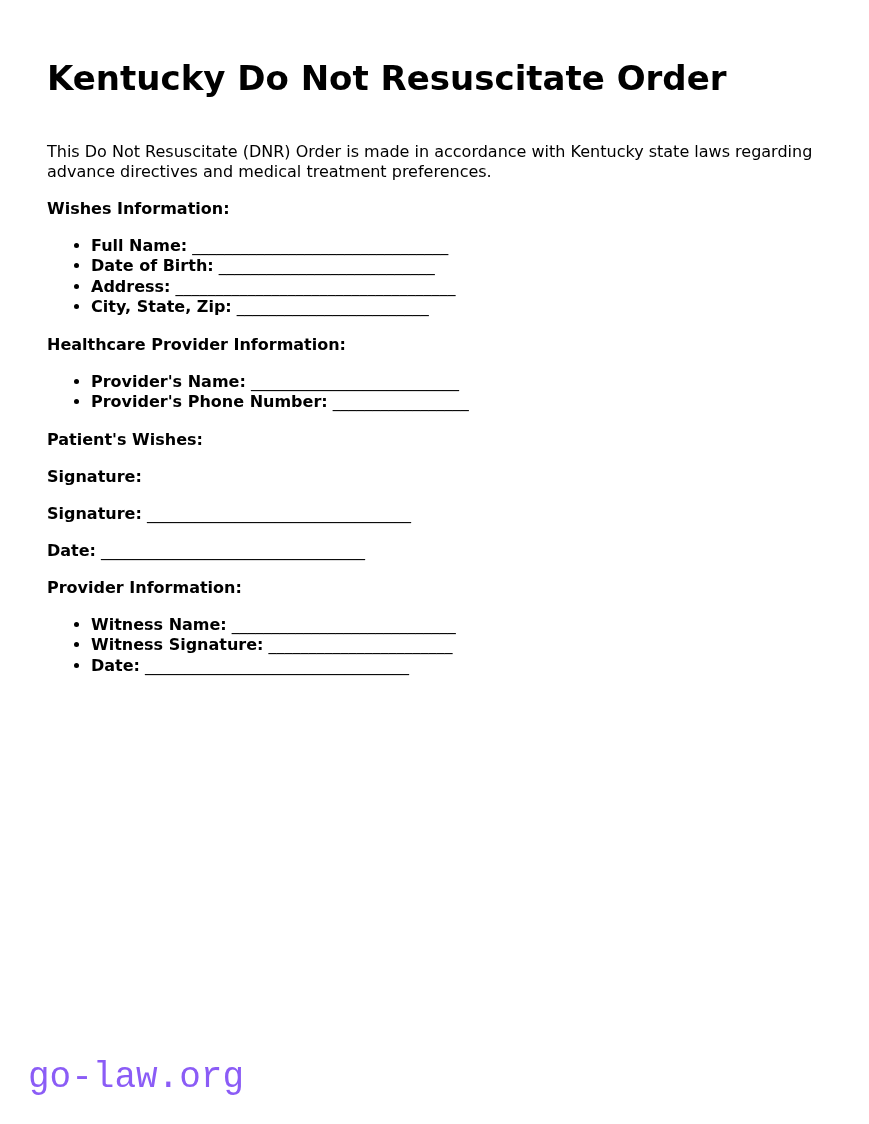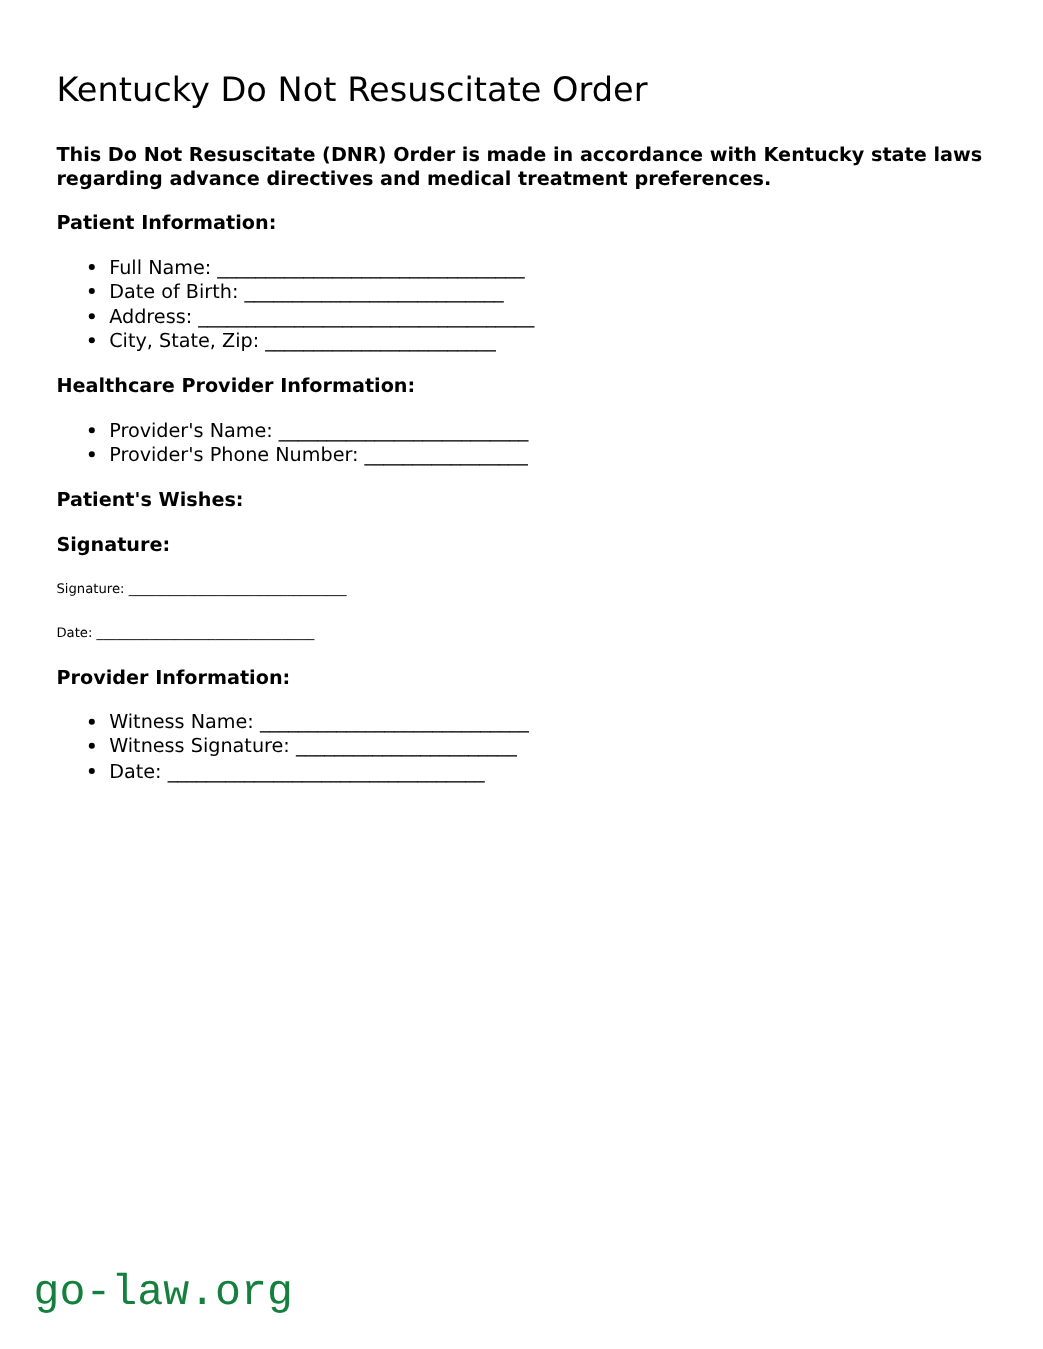--- a/index.html
+++ b/index.html
@@ -13,83 +13,82 @@
     color: #000000;
     font-family: "DejaVu Sans", "Liberation Sans", sans-serif;
     position: relative;
     overflow: hidden;
   }
   .content {
     margin: 0 47px;
     width: 775px;
   }
   h1.doc-title {
-    font-size: 28px;
+    font-size: 34px;
     line-height: 1.2;
-    font-weight: normal;
+    font-weight: bold;
     margin: 58px 0 0 0;
     padding: 0;
   }
   p {
     font-size: 16px;
     line-height: 20px;
     margin: 17px 0 0 0;
     padding: 0;
   }
   p.intro {
-    margin-top: 27px;
-    font-weight: bold;
+    margin-top: 43px;
   }
   p.heading {
     font-weight: bold;
   }
   ul.field-list {
     margin: 17px 0 0 0;
     padding: 0 0 0 44px;
     font-size: 16px;
   }
   ul.field-list li {
     line-height: 20.5px;
     margin: 0;
     padding: 0;
   }
   .field-label {
-    font-weight: normal;
+    font-weight: bold;
   }
   .blank {
     font-weight: normal;
     white-space: nowrap;
     letter-spacing: 0;
   }
   .inline-field {
-    font-size: 11px;
+    font-size: 16px;
     line-height: 20px;
     margin: 17px 0 0 0;
   }
   .watermark {
     position: absolute;
     left: 28px;
     top: 1058px;
     font-family: "Liberation Mono", "DejaVu Sans Mono", monospace;
     font-size: 36px;
     line-height: 1.1;
-    color: #15803d;
+    color: #8b5cf6;
     letter-spacing: 0px;
   }
 </style>
 </head>
 <body>
 
 <div class="content">
 
   <h1 class="doc-title">Kentucky Do Not Resuscitate Order</h1>
 
   <p class="intro">This Do Not Resuscitate (DNR) Order is made in accordance with Kentucky state laws regarding advance directives and medical treatment preferences.</p>
 
-  <p class="heading">Patient Information:</p>
+  <p class="heading">Wishes Information:</p>
 
   <ul class="field-list">
     <li>
       <span class="field-label">Full Name:</span>
       <span class="blank">________________________________</span>
     </li>
     <li>
       <span class="field-label">Date of Birth:</span>
       <span class="blank">___________________________</span>
     </li>

